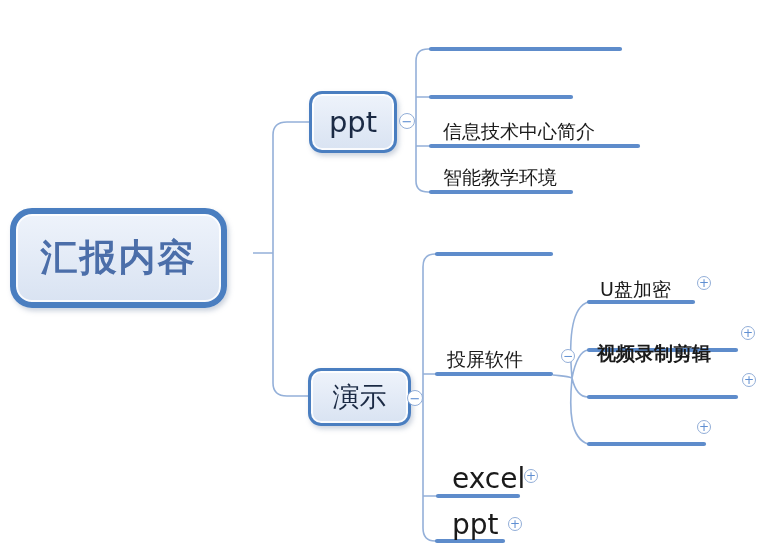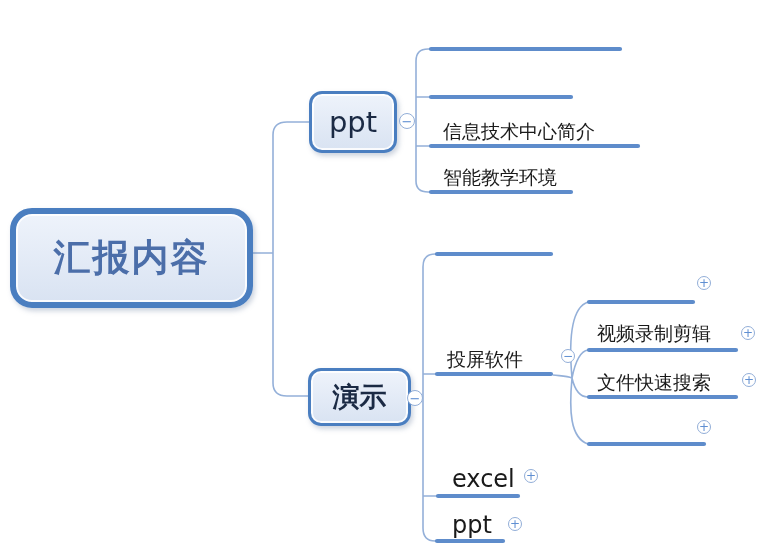--- a/index.html
+++ b/index.html
@@ -30,21 +30,21 @@
     color:var(--c-node-text);z-index:2;box-sizing:border-box;
   }
   .node.root{
     border-width:6px;border-radius:22px;
     color:var(--c-root-text);font-weight:bold;letter-spacing:2px;
   }
   .leaf{
     position:absolute;white-space:nowrap;color:var(--c-leaf-text);
     font-size:19px;line-height:26px;z-index:2;
   }
-  .leaf.latin{font-size:24px;line-height:28px;}
+  .leaf.latin{font-size:28px;line-height:28px;}
   .toggle{
     position:absolute;box-sizing:border-box;background:#fff;
     border:1.3px solid var(--c-toggle-border);border-radius:50%;
     color:var(--c-toggle-glyph);display:flex;align-items:center;justify-content:center;
     z-index:3;font-size:12px;line-height:1;cursor:pointer;user-select:none;
   }
   .toggle.lg{width:16px;height:16px;font-size:13px;}
   .toggle.sm{width:14px;height:14px;}
 </style>
 </head>
@@ -71,32 +71,32 @@
     <path class="bar" d="M437,374 H551"></path>
     <path class="bar" d="M438,496 H518"></path>
     <path class="bar" d="M437,541 H503"></path>
 
     <path class="bar" d="M589,302 H693"></path>
     <path class="bar" d="M589,350 H736"></path>
     <path class="bar" d="M589,397 H736"></path>
     <path class="bar" d="M589,444 H704"></path>
   </svg>
 
-  <div class="node root" style="left:10px;top:208px;width:243px;height:100px;font-size:37px;">
+  <div class="node root" style="left:10px;top:208px;width:217px;height:100px;font-size:37px;">
     <span>汇报内容</span>
   </div>
 
   <div class="node" style="left:309px;top:91px;width:88px;height:62px;font-size:29px;">
     <span>ppt</span>
   </div>
   <div class="toggle lg" style="left:399px;top:113px;">
     <span>−</span>
   </div>
 
-  <div class="node" style="left:308px;top:368px;width:103px;height:58px;font-size:27px;font-weight:bold;">
+  <div class="node" style="left:308px;top:368px;width:103px;height:58px;font-size:27px;">
     <span>演示</span>
   </div>
   <div class="toggle lg" style="left:407px;top:390px;">
     <span>−</span>
   </div>
 
   <div class="leaf" style="left:443px;top:118px;">信息技术中心简介</div>
   <div class="leaf" style="left:443px;top:164px;">智能教学环境</div>
 
 
@@ -108,30 +108,30 @@
   <div class="leaf latin" style="left:452px;top:465px;">excel</div>
   <div class="toggle sm" style="left:524px;top:469px;">
     <span>+</span>
   </div>
 
   <div class="leaf latin" style="left:452px;top:511px;">ppt</div>
   <div class="toggle sm" style="left:508px;top:517px;">
     <span>+</span>
   </div>
 
+  <div class="leaf" style="left:600px;top:276px;">U盘加密</div>
   <div class="toggle sm" style="left:697px;top:276px;">
     <span>+</span>
   </div>
 
-  <div class="leaf" style="left:597px;top:320px;">视频录制剪辑</div>
+  <div class="leaf" style="left:597px;top:340px;font-weight:bold;">视频录制剪辑</div>
   <div class="toggle sm" style="left:741px;top:326px;">
     <span>+</span>
   </div>
 
-  <div class="leaf" style="left:597px;top:369px;">文件快速搜索</div>
   <div class="toggle sm" style="left:742px;top:373px;">
     <span>+</span>
   </div>
 
   <div class="toggle sm" style="left:697px;top:420px;">
     <span>+</span>
   </div>
 
 </div>
 

